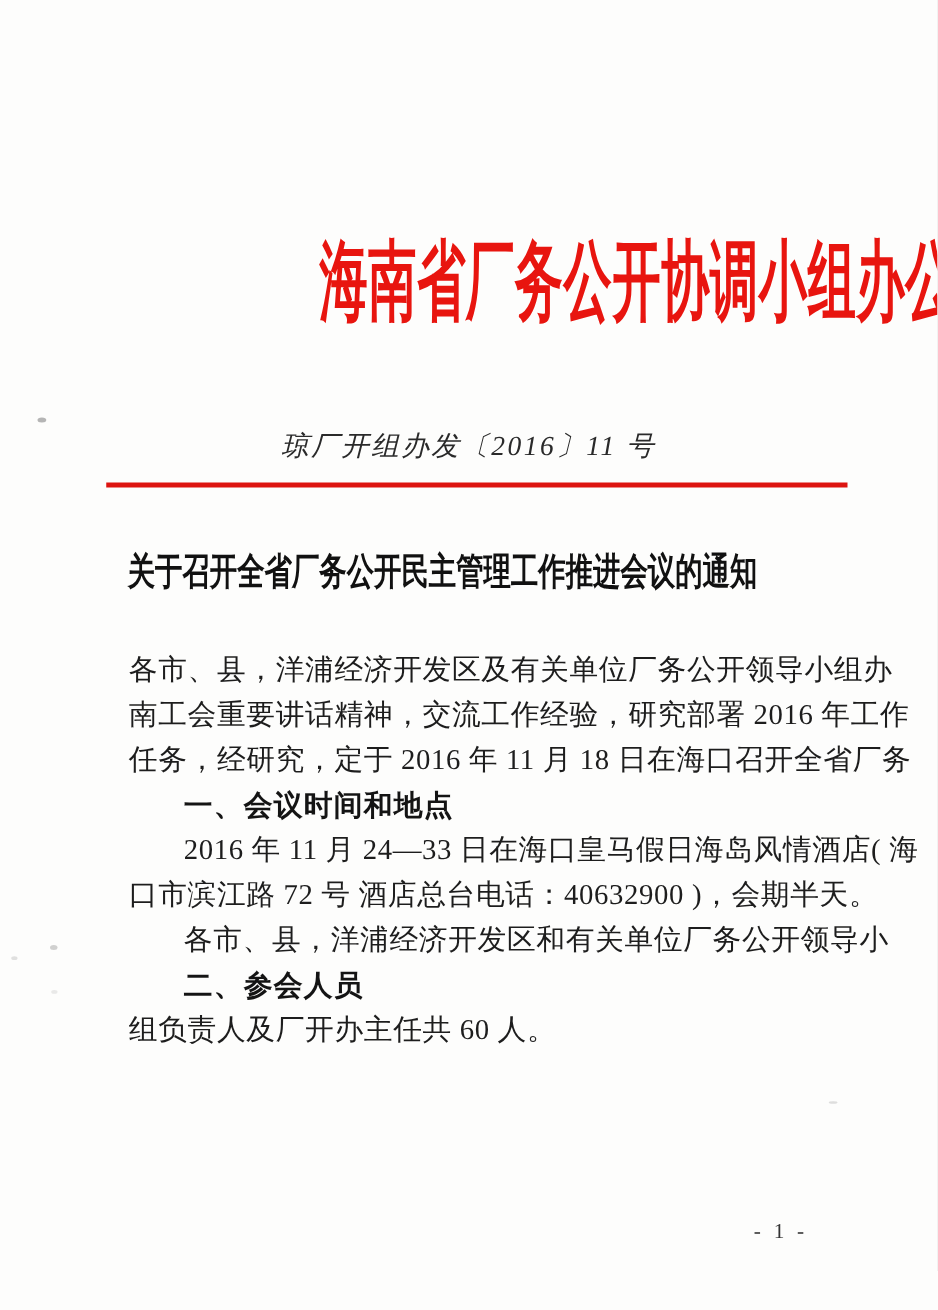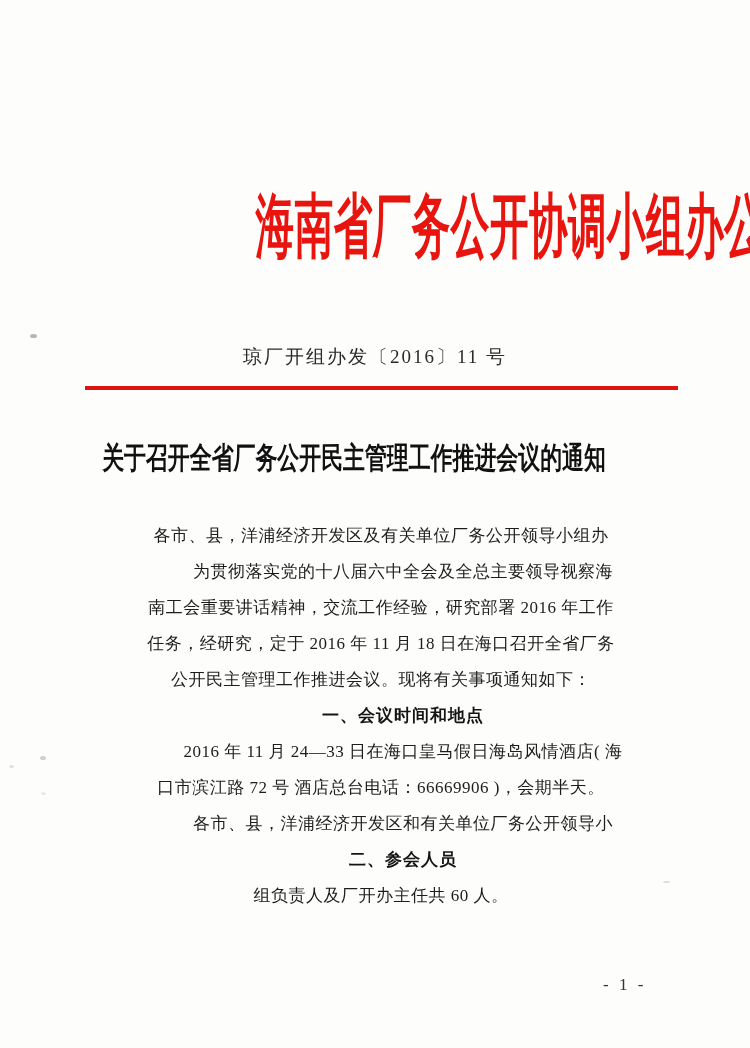--- a/index.html
+++ b/index.html
@@ -26,24 +26,25 @@
     color:#e8150f;
     white-space:nowrap;
     transform:scaleX(0.55);
     transform-origin:center top;
     letter-spacing:1px;
   }
   
   .doc-number{
     position:absolute;top:343px;left:0;width:750px;
     text-align:center;
-    font-size:19px;line-height:28px;
+    font-size:22px;line-height:28px;
     letter-spacing:2px;
     color:#2a2a2a;
     white-space:nowrap;
+    font-style:italic;
   }
   
   .red-rule{
     position:absolute;top:386px;left:85px;
     width:593px;height:4px;
     background:#dd1410;
   }
   
   .doc-title-wrap{
     position:absolute;top:441px;left:0;width:708px;
@@ -57,25 +58,24 @@
     white-space:nowrap;
     transform:scaleX(0.73);
     transform-origin:center top;
   }
   
   .body-block{
     position:absolute;top:518px;left:103px;width:556px;
   }
   .line{
     height:36px;line-height:36px;
-    font-size:17px;
+    font-size:23px;
     letter-spacing:0.5px;
     white-space:nowrap;
     color:#1d1d1d;
-    text-align:center;
   }
   .line.indent{padding-left:44px;}
   .line.heading{
     font-family:"Liberation Sans","DejaVu Sans",sans-serif;
     font-weight:bold;
     padding-left:44px;
     letter-spacing:1px;
     color:#141414;
   }
   
@@ -105,27 +105,25 @@
   <div class="doc-number">琼厂开组办发〔2016〕11 号</div>
 
   <div class="red-rule"></div>
 
   <div class="doc-title-wrap">
     <span class="doc-title">关于召开全省厂务公开民主管理工作推进会议的通知</span>
   </div>
 
   <div class="body-block">
     <div class="line">各市、县，洋浦经济开发区及有关单位厂务公开领导小组办</div>
-    <div class="line indent">为贯彻落实党的十八届六中全会及全总主要领导视察海</div>
     <div class="line">南工会重要讲话精神，交流工作经验，研究部署 2016 年工作</div>
     <div class="line">任务，经研究，定于 2016 年 11 月 18 日在海口召开全省厂务</div>
-    <div class="line">公开民主管理工作推进会议。现将有关事项通知如下：</div>
     <div class="line heading">一、会议时间和地点</div>
     <div class="line indent">2016 年 11 月 24—33 日在海口皇马假日海岛风情酒店( 海</div>
-    <div class="line">口市滨江路 72 号  酒店总台电话：66669906 )，会期半天。</div>
+    <div class="line">口市滨江路 72 号  酒店总台电话：40632900 )，会期半天。</div>
     <div class="line indent">各市、县，洋浦经济开发区和有关单位厂务公开领导小</div>
     <div class="line heading">二、参会人员</div>
     <div class="line">组负责人及厂开办主任共 60 人。</div>
   </div>
 
   <div class="page-number">- 1 -</div>
 
   <span class="speck s1"></span>
   <span class="speck s2"></span>
   <span class="speck s3"></span>

